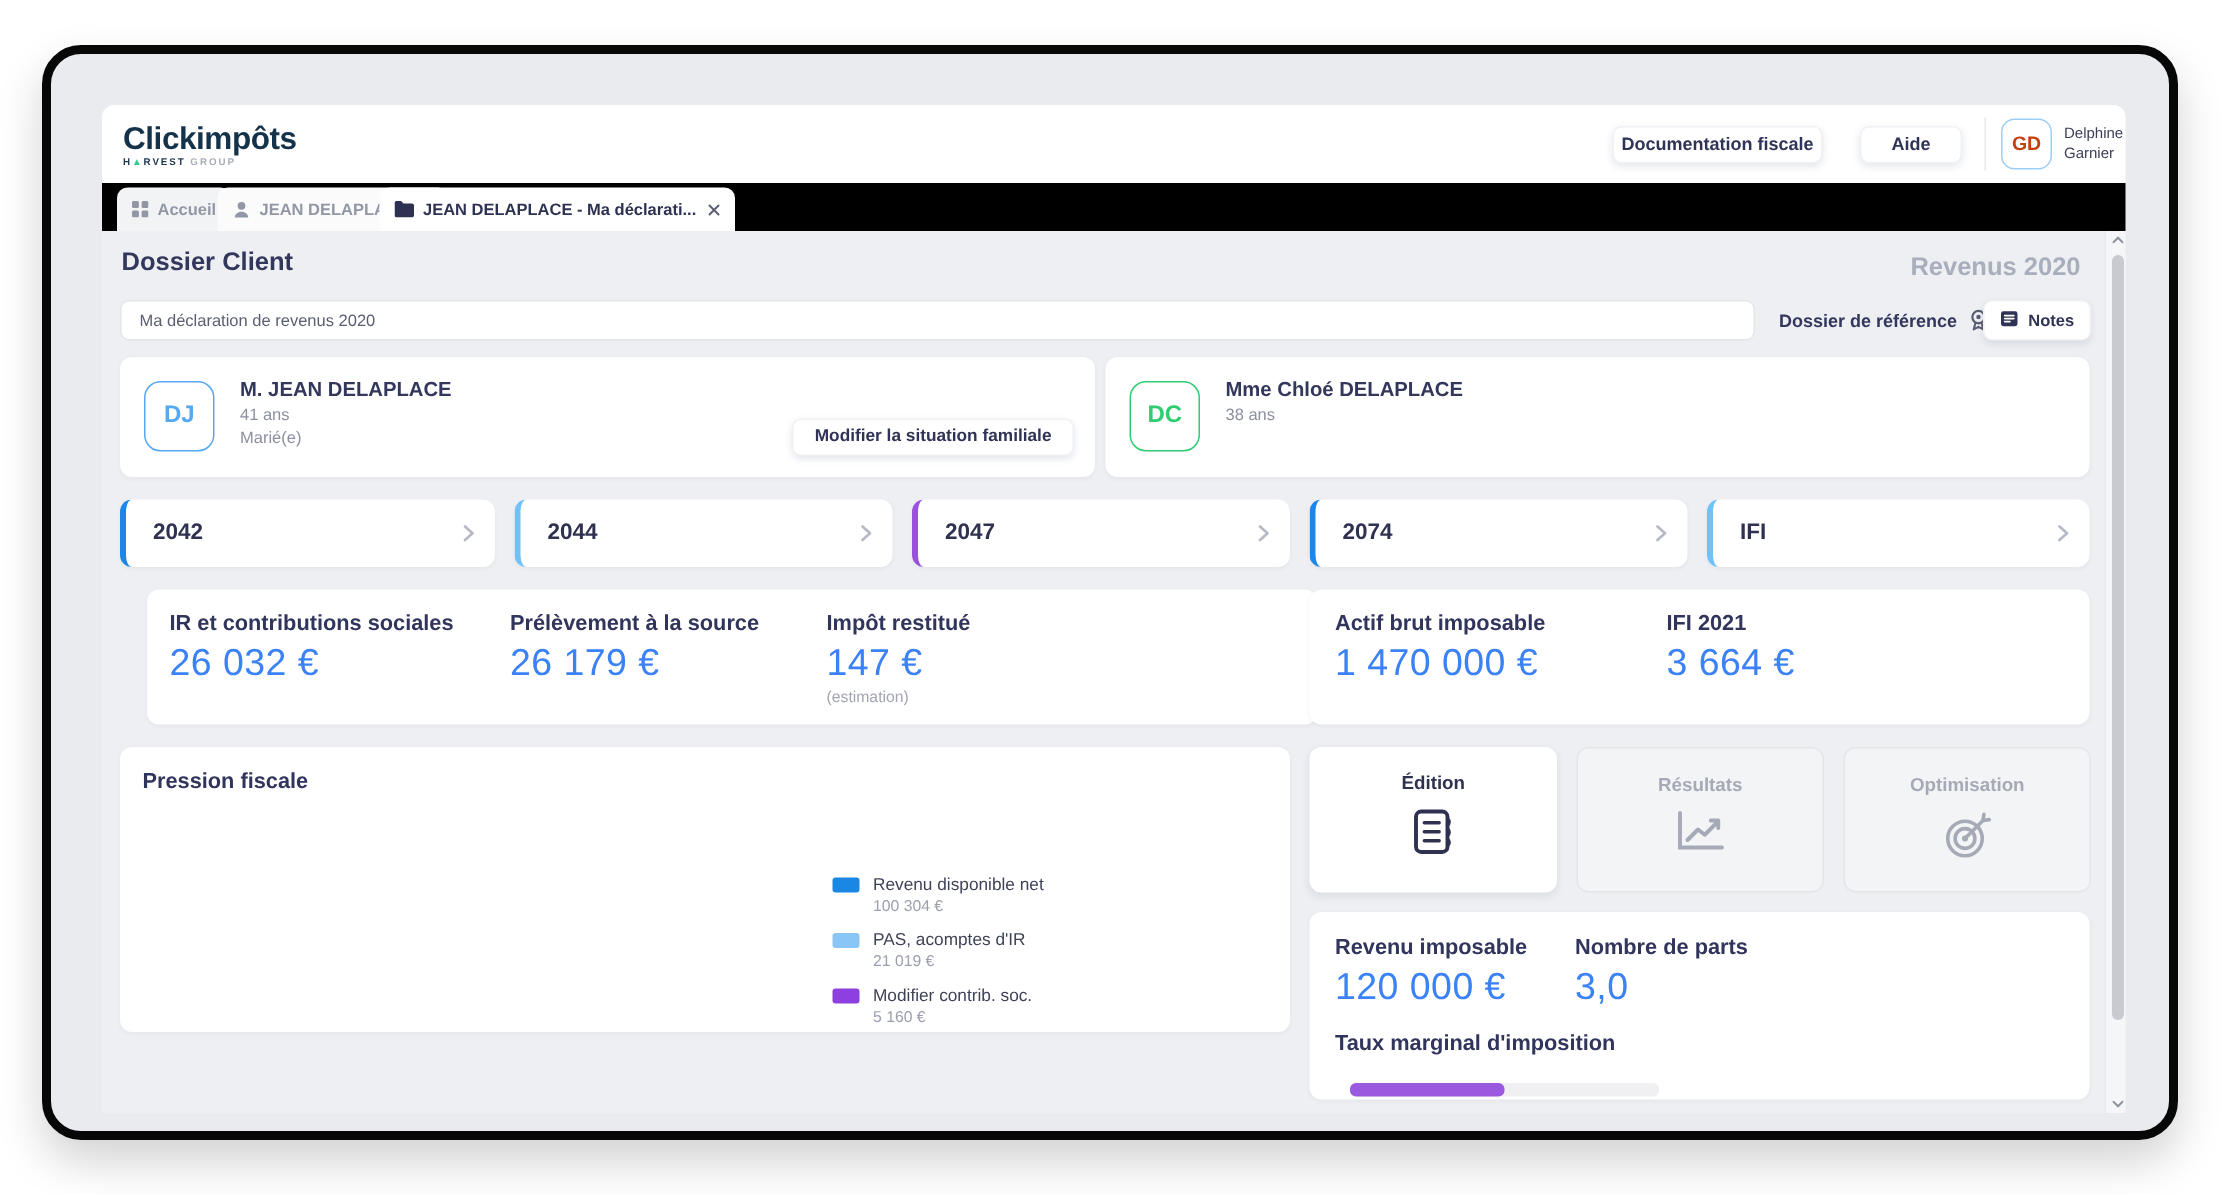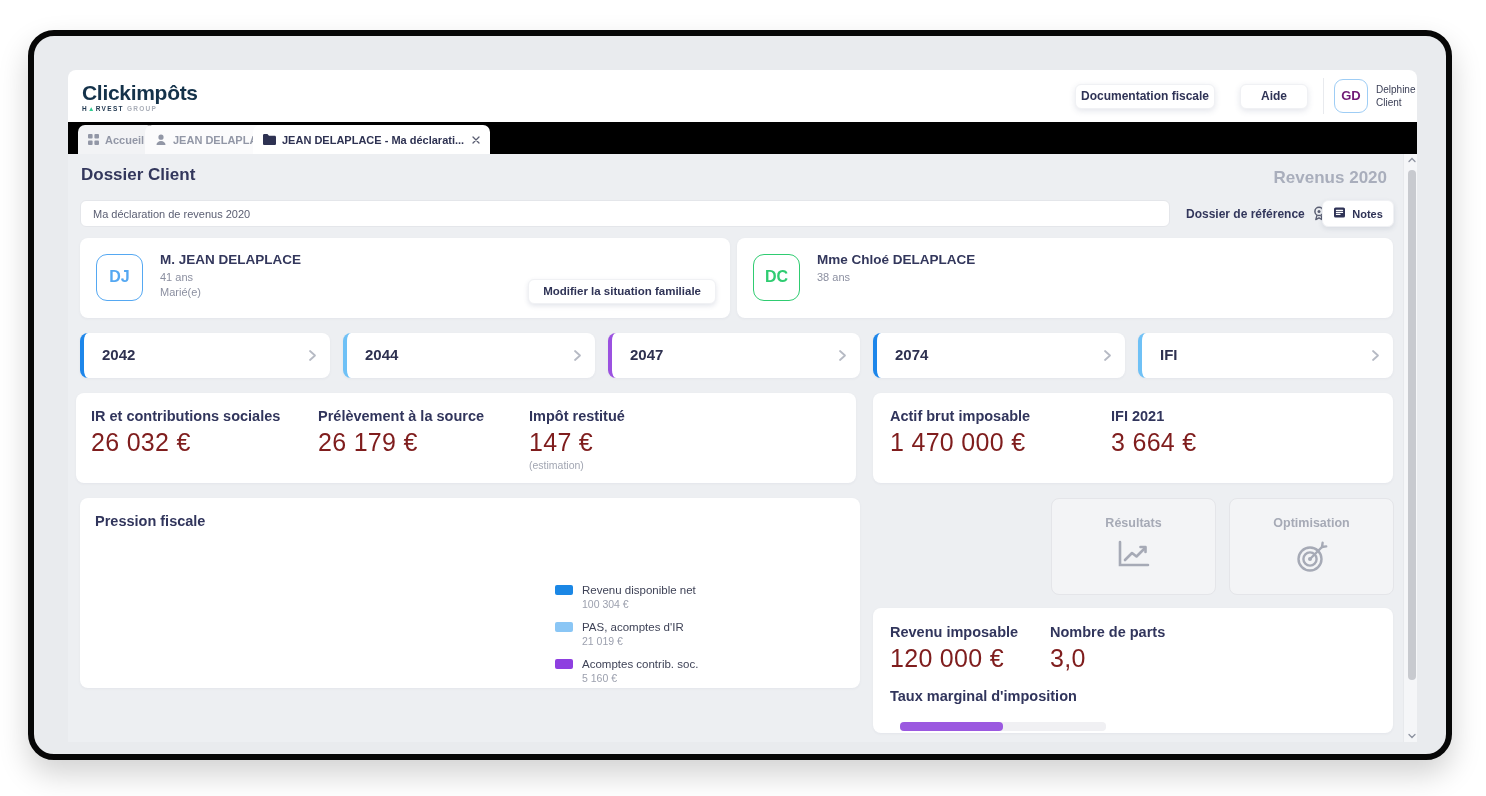--- a/index.html
+++ b/index.html
@@ -19,21 +19,21 @@
             border-radius:8px 8px 0 0; }
   .logo { position:absolute; left:14px; top:11px; }
   .logo-name { font-size:21px; font-weight:700; color:#14324a; letter-spacing:-0.3px; }
   .logo-sub { font-size:6.5px; letter-spacing:1.3px; font-weight:700; margin-top:0px; }
   .logo-sub .g1 { color:#233a52; } .logo-sub .tri { color:#2fcc8f; } .logo-sub .g2 { color:#a9aeb8; }
   .hbtn { position:absolute; top:14px; height:25px; background:#fff; border:1px solid #f0f1f4;
           border-radius:6px; box-shadow:0 2px 6px rgba(60,70,110,.14); font-size:12px;
           font-weight:700; color:#2f3356; text-align:center; line-height:23px; cursor:pointer; }
   .hdr-divider { position:absolute; left:1255px; top:8px; width:1px; height:36px; background:#e8eaee; }
   .avatar-box { position:absolute; left:1266px; top:9px; width:34px; height:34px; border:1.5px solid #9ecdf5;
-                border-radius:9px; color:#701a75; font-weight:700; font-size:13px; text-align:center;
+                border-radius:9px; color:#c2410c; font-weight:700; font-size:13px; text-align:center;
                 line-height:31px; background:#fff; cursor:pointer; }
   .user-name { position:absolute; left:1308px; top:13px; font-size:10px; color:#3c4057; line-height:13px; }
 
   
   .tabbar { position:absolute; left:0; top:52px; width:1349px; height:32px; background:#000000; }
   .tab { position:absolute; bottom:0; height:29px; border-radius:7px 7px 0 0; display:flex;
          align-items:center; padding:0 10px; font-size:11px; font-weight:700; cursor:pointer; }
   .tab .ticon { margin-right:6px; display:inline-flex; }
   .tab-inactive { background:#f2f3f5; color:#9297a6; }
   .tab-white { background:#fbfbfc; color:#9297a6; }
@@ -72,21 +72,21 @@
 
   
   .form-card { top:179px; height:45px; border-left:4px solid #0f172a; cursor:pointer; }
   .form-label { position:absolute; left:18px; top:13px; font-size:15px; font-weight:700; color:#2e3150; }
   .form-chevron { position:absolute; right:13px; top:16px; color:#b6bac4; display:inline-flex; }
 
   
   .stats-card { top:239px; height:90px; }
   .stat { position:absolute; top:15px; }
   .stat-label { font-size:14.5px; font-weight:700; color:#31355c; margin-bottom:4px; }
-  .stat-value { font-size:25px; font-weight:400; color:#7f1d1d; letter-spacing:.3px; }
+  .stat-value { font-size:25px; font-weight:400; color:#3b82f6; letter-spacing:.3px; }
   .stat-note { font-size:10.5px; color:#a2a6b2; margin-top:2px; }
 
   
   .chart-card { left:12px; top:344px; width:780px; height:190px; overflow:hidden; }
   .chart-title { position:absolute; left:15px; top:15px; font-size:14.5px; font-weight:700; color:#31355c; }
   .donut { position:absolute; left:288px; top:50px; width:202px; height:202px; border-radius:50%; }
   .donut-hole { position:absolute; left:22px; top:22px; width:158px; height:158px; border-radius:50%;
                 background:#fff; display:flex; align-items:center; justify-content:center; }
   .donut-center { font-size:23px; font-weight:700; color:#30345a; }
   .legend { position:absolute; left:475px; top:86px; }
@@ -131,21 +131,21 @@
         <div class="logo">
           <div class="logo-name">Clickimpôts</div>
           <div class="logo-sub"><span class="g1">H</span><span class="tri">▲</span><span class="g1">RVEST</span>&nbsp;<span class="g2">GROUP</span></div>
         </div>
         <div class="hbtn" style="left:1007px; width:140px;">Documentation fiscale</div>
         <div class="hbtn" style="left:1172px; width:68px;">Aide</div>
         <div class="hdr-divider"></div>
         <div class="avatar-box">GD</div>
         <div class="user-name">
           <div>Delphine</div>
-          <div>Client</div>
+          <div>Garnier</div>
         </div>
       </div>
 
       <div class="tabbar">
         <div class="tab tab-inactive" style="left:10px;">
           <span class="ticon">
             <svg width="11" height="11" viewBox="0 0 11 11">
                 <rect x="0" y="0" width="4.6" height="4.6" rx="1" fill="#9297a6"></rect>
                 <rect x="6.4" y="0" width="4.6" height="4.6" rx="1" fill="#9297a6"></rect>
                 <rect x="0" y="6.4" width="4.6" height="4.6" rx="1" fill="#9297a6"></rect>
@@ -258,21 +258,21 @@
         </div>
         <div class="card form-card" style="left: 1070px; width: 255px; border-left-color: rgb(111, 193, 246);">
           <span class="form-label">IFI</span>
           <span class="form-chevron">
               <svg width="9" height="13" viewBox="0 0 9 13">
                 <path d="M2 2l5 4.5L2 11" fill="none" stroke="currentColor" stroke-width="1.8" stroke-linecap="round" stroke-linejoin="round"></path>
               </svg>
             </span>
         </div>
 
-        <div class="card stats-card" style="left:8px; width:780px;">
+        <div class="card stats-card" style="left:30px; width:780px;">
           <div class="stat" style="left:15px;">
             <div class="stat-label">IR et contributions sociales</div>
             <div class="stat-value">26 032 €</div>
           </div>
           <div class="stat" style="left:242px;">
             <div class="stat-label">Prélèvement à la source</div>
             <div class="stat-value">26 179 €</div>
           </div>
           <div class="stat" style="left:453px;">
             <div class="stat-label">Impôt restitué</div>
@@ -304,34 +304,44 @@
             <div class="legend-item">
               <div class="legend-row">
                   <span class="legend-swatch" style="background: rgb(138, 198, 245);"></span>
                   <span class="legend-label">PAS, acomptes d'IR</span>
                 </div>
               <div class="legend-value">21 019 €</div>
             </div>
             <div class="legend-item">
               <div class="legend-row">
                   <span class="legend-swatch" style="background: rgb(142, 63, 224);"></span>
-                  <span class="legend-label">Acomptes contrib. soc.</span>
+                  <span class="legend-label">Modifier contrib. soc.</span>
                 </div>
               <div class="legend-value">5 160 €</div>
             </div>
             <div class="legend-item">
               <div class="legend-row">
                   <span class="legend-swatch" style="background: rgb(201, 160, 236);"></span>
                   <span class="legend-label">IFI</span>
                 </div>
               <div class="legend-value">3 664 €</div>
             </div>
           </div>
         </div>
 
+        <div class="card action-btn action-active" style="left:805px;">
+          <div class="action-label">Édition</div>
+          <span class="action-icon">
+            <svg width="32" height="34" viewBox="0 0 32 34">
+                <rect x="4" y="3" width="21" height="27" rx="3.5" fill="none" stroke="#2e3150" stroke-width="2.6"></rect>
+                <path d="M9.5 10.5h10M9.5 16.5h10M9.5 22.5h10" stroke="#2e3150" stroke-width="2.2" stroke-linecap="round"></path>
+                <path d="M25 8a2.3 2.3 0 0 1 0 4M25 14.8a2.3 2.3 0 0 1 0 4M25 21.6a2.3 2.3 0 0 1 0 4" fill="none" stroke="#2e3150" stroke-width="2.2" stroke-linecap="round"></path>
+              </svg>
+          </span>
+        </div>
         <div class="card action-btn action-disabled" style="left:983px;">
           <div class="action-label">Résultats</div>
           <span class="action-icon">
             <svg width="36" height="30" viewBox="0 0 36 30">
                 <path d="M4 3v23h28" fill="none" stroke="#a6aab6" stroke-width="2.6" stroke-linecap="round"></path>
                 <path d="M9 21l7-7 4.5 3.5L29 9" fill="none" stroke="#a6aab6" stroke-width="2.6" stroke-linecap="round" stroke-linejoin="round"></path>
                 <path d="M24.5 8h5v5" fill="none" stroke="#a6aab6" stroke-width="2.6" stroke-linecap="round" stroke-linejoin="round"></path>
               </svg>
           </span>
         </div>

